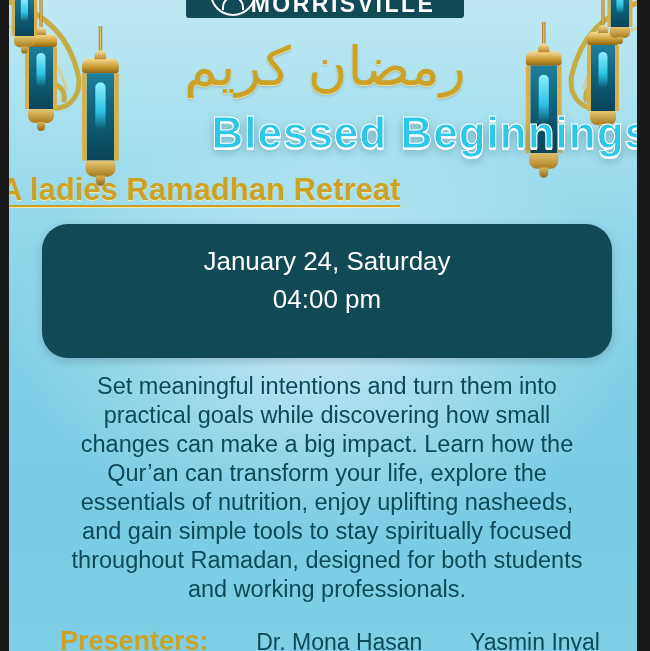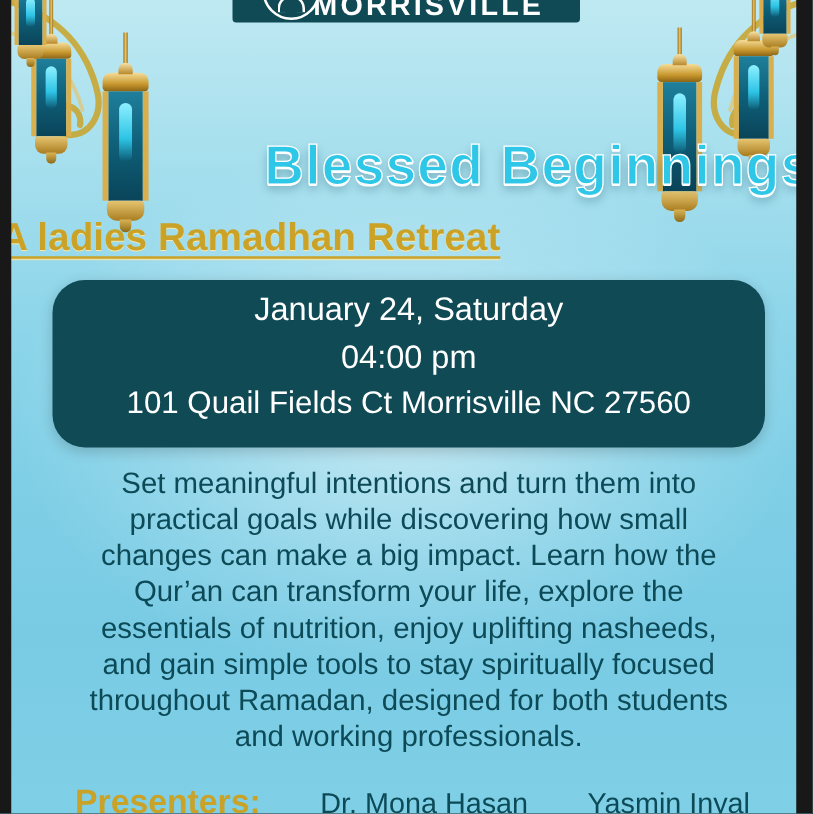--- a/index.html
+++ b/index.html
@@ -249,21 +249,21 @@
     left: 42px;
     top: 224px;
     width: 570px;
     height: 134px;
     background: #0f4a55;
     border-radius: 26px;
     z-index: 25;
     color: #ffffff;
     text-align: center;
     box-shadow: 0 3px 10px rgba(0,0,0,0.18);
-    padding-top: 8px;
+    padding-top: 22px;
     box-sizing: border-box;
   }
   .info-panel .line1 { font-size: 26px; margin-bottom: 7px; }
   .info-panel .line2 { font-size: 26px; margin-bottom: 7px; }
   .info-panel .line3 { font-size: 25px; }
 
   
   .body-copy {
     position: absolute;
     left: 62px;
@@ -359,28 +359,30 @@
       <path d="M0 30 C30 40 50 62 58 92" fill="none" stroke="#e3c571" stroke-width="3" stroke-linecap="round" opacity="0.7"></path>
     </svg>
   </div>
   <div class="swirl" style="right:8px; top:-4px;">
     <svg width="150" height="120" viewBox="0 0 150 120">
       <path d="M148 6 C110 18 88 44 80 78 C76 96 86 112 102 112 C114 112 120 100 112 92 C104 84 92 92 94 104" fill="none" stroke="#c9a227" stroke-width="5" stroke-linecap="round" opacity="0.85"></path>
       <path d="M150 30 C120 40 100 62 92 92" fill="none" stroke="#e3c571" stroke-width="3" stroke-linecap="round" opacity="0.7"></path>
     </svg>
   </div>
 
+  <div class="calligraphy">
+    <span class="arabic">رمضان كريم</span>
+  </div>
 
   <div class="title">Blessed Beginnings</div>
   <div class="subtitle">A ladies Ramadhan Retreat</div>
 
   <div class="info-panel">
     <div class="line1">January 24, Saturday</div>
     <div class="line2">04:00 pm</div>
-    <div class="line3">101 Quail Fields Ct  Morrisville NC 27560</div>
   </div>
 
   <div class="body-copy">Set meaningful intentions and turn them into practical goals while discovering how small changes can make a big impact. Learn how the Qur’an can transform your life, explore the essentials of nutrition, enjoy uplifting nasheeds, and gain simple tools to stay spiritually focused throughout Ramadan, designed for both students and working professionals.</div>
 
   <div class="presenters">
     <span class="lead">Presenters:</span>
     <span class="name">Dr. Mona Hasan</span>
     <span class="name">Yasmin Inyal</span>
   </div>
 

